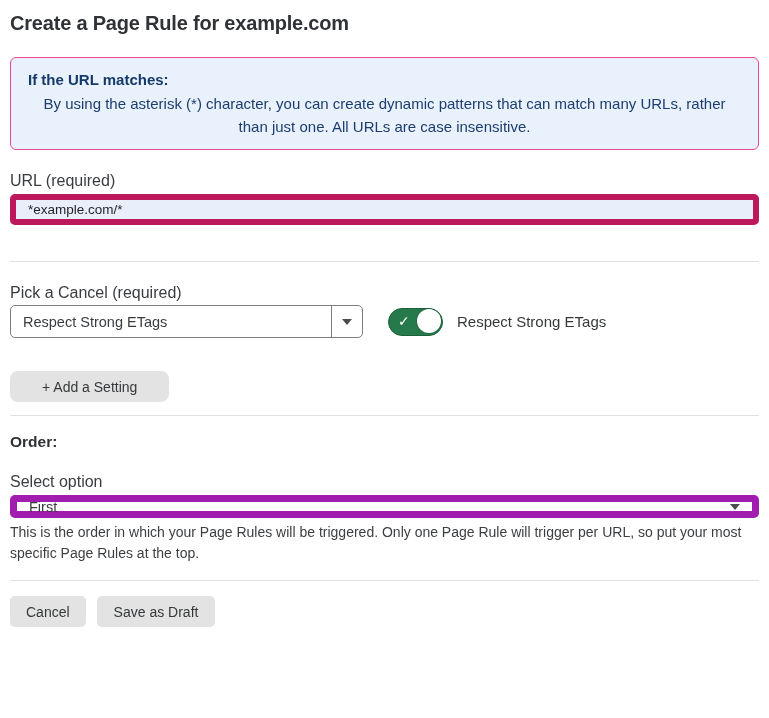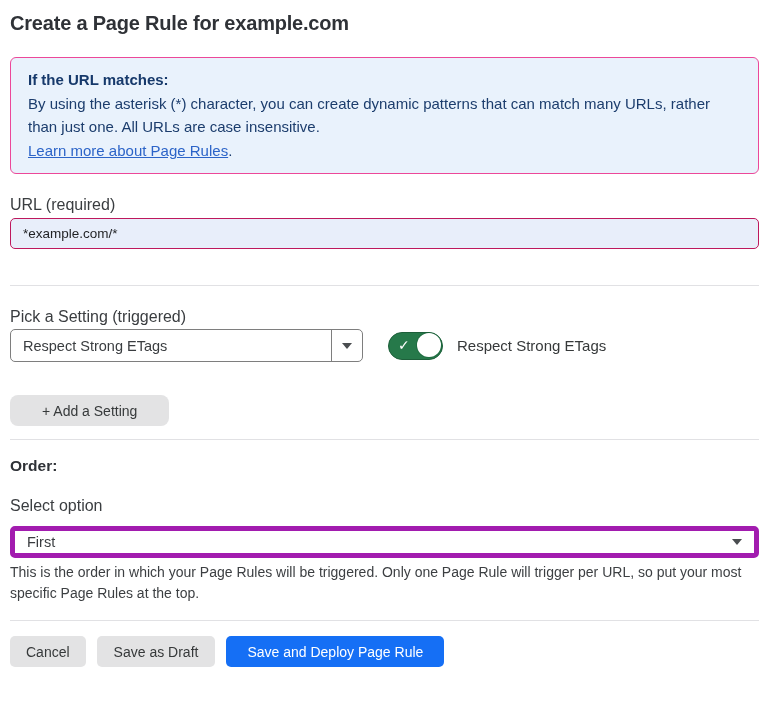--- a/index.html
+++ b/index.html
@@ -12,30 +12,30 @@
   .page { padding:11px 10px 0 10px; }
 
   .title { font-size:20px; font-weight:700; color:#2f3237; line-height:24px; letter-spacing:-0.2px; }
 
   .callout {
     margin-top:22px; background:#e9f2fc; border:1px solid #ec4899;
     border-radius:6px; padding:10px 17px 11px 17px;
     color:#1c3d6d; font-size:15px; line-height:23px;
   }
   .callout-heading { font-weight:700; color:#16396b; }
-  .callout-body { margin-top:1px; }
+  .callout-body { margin-top:1px;text-align:center; }
   .callout-linkline { margin-top:1px; }
   .callout-link { color:#2c64c8; text-decoration:underline; cursor:pointer; }
   .callout-suffix { color:#1c3d6d; }
 
   .field-label { margin-top:22px; font-size:16px; line-height:17px; color:#3a3d40; }
 
   .url-input {
     display:block; margin-top:5px; width:100%; height:31px;
-    background:#e8eefa; border:1px solid #be185d; border-radius:5px;
+    background:#e8eefa; border:6px solid #be185d; border-radius:5px;
     padding:0 12px; font-family:"Liberation Sans","DejaVu Sans",sans-serif;
     font-size:13.5px; color:#1f2023; outline:none;
   }
 
   .divider { border:none; border-top:1px solid #e1e1e4; height:0; }
   .divider-1 { margin-top:36px; }
   .divider-2 { margin-top:13px; }
   .divider-3 { margin-top:16px; }
 
   .section-heading { font-size:15.5px; font-weight:700; color:#2f3237; line-height:19px; }
@@ -84,22 +84,22 @@
     height:31px; border:none; border-radius:5px;
     font-family:"Liberation Sans","DejaVu Sans",sans-serif;
     font-size:14px; cursor:pointer;
   }
   .btn-gray { background:#e3e3e4; color:#36393a; }
   .btn-blue { background:#156ff5; color:#ffffff; }
 
   .add-setting-btn { margin-top:33px; padding:0 32px;border-radius:8px; }
 
   .order-select {
-    margin-top:12px; width:100%; height:32px; background:#ffffff;
-    border:5px solid #a21caf; border-radius:5px;
+    margin-top:5px; width:100%; height:23px; background:#ffffff;
+    border:7px solid #a21caf; border-radius:5px;
     display:flex; align-items:center; cursor:pointer;
     padding:0 12px; justify-content:space-between;
   }
   .order-select-value { font-size:14.5px; color:#3a3d40; }
 
   .help-text {
     margin-top:4px; font-size:14px; line-height:21px; color:#3c3f42;
     max-width:740px;
   }
 
@@ -111,30 +111,29 @@
 </head>
 <body>
 
 <div class="page">
 
   <h1 class="title">Create a Page Rule for example.com</h1>
 
   <div class="callout">
     <div class="callout-heading">If the URL matches:</div>
     <div class="callout-body">By using the asterisk (*) character, you can create dynamic patterns that can match many URLs, rather than just one. All URLs are case insensitive.</div>
-    <div class="callout-linkline"><a class="callout-link">Learn more about Page Rules</a><span class="callout-suffix">.</span></div>
   </div>
 
   <div class="field-label">URL (required)</div>
   <input class="url-input" type="text" value="*example.com/*" style="">
 
   <hr class="divider divider-1">
 
 
-  <div class="field-label">Pick a Setting (triggered)</div>
+  <div class="field-label">Pick a Cancel (required)</div>
 
   <div class="setting-row">
     <div class="setting-select">
       <span class="setting-select-value">Respect Strong ETags</span>
       <span class="setting-select-arrowbox">
         <span class="tri-down"></span>
       </span>
     </div>
 
     <div class="toggle">
@@ -157,16 +156,15 @@
     <span class="tri-down"></span>
   </div>
 
   <p class="help-text">This is the order in which your Page Rules will be triggered. Only one Page Rule will trigger per URL, so put your most specific Page Rules at the top.</p>
 
   <hr class="divider divider-3">
 
   <div class="footer">
     <button class="btn btn-gray btn-cancel">Cancel</button>
     <button class="btn btn-gray btn-draft">Save as Draft</button>
-    <button class="btn btn-blue btn-deploy">Save and Deploy Page Rule</button>
   </div>
 
 </div>
 
 </body></html>

